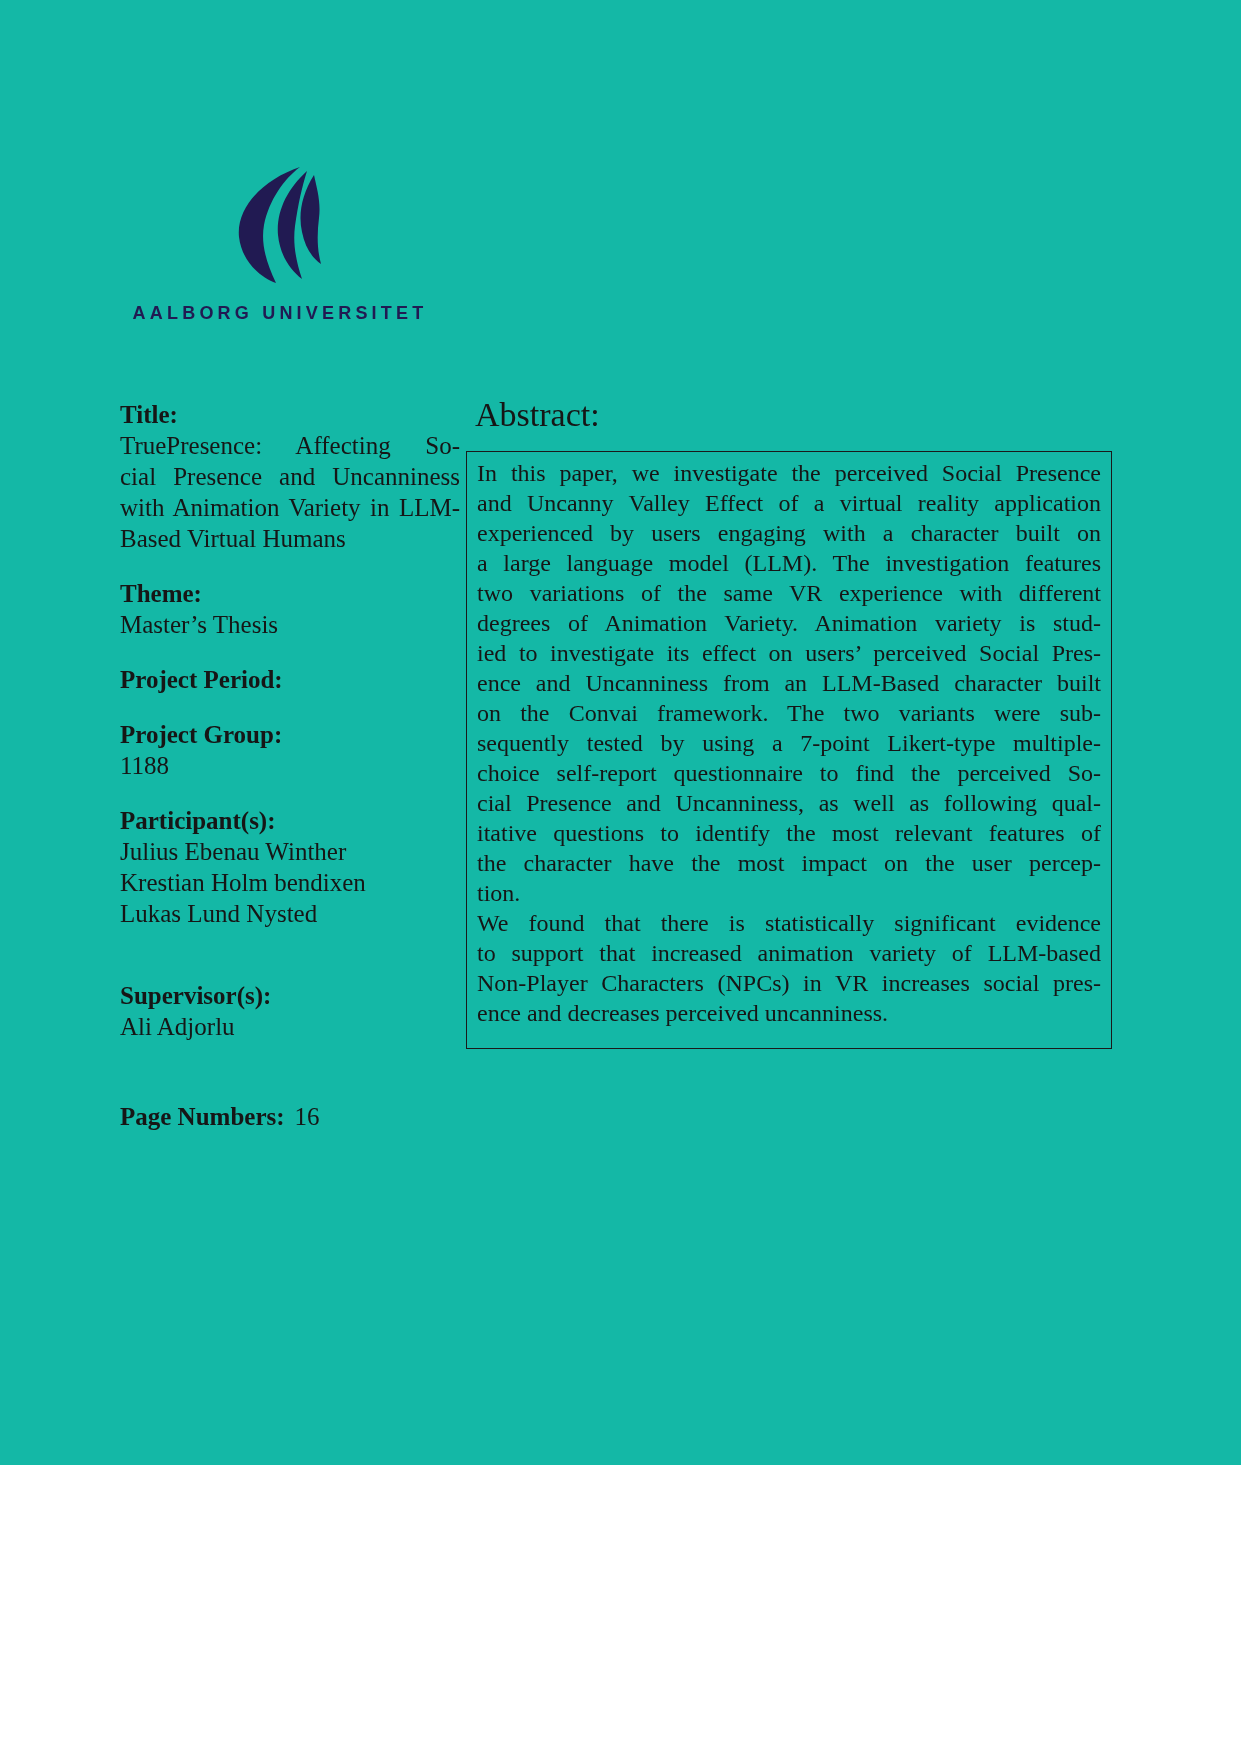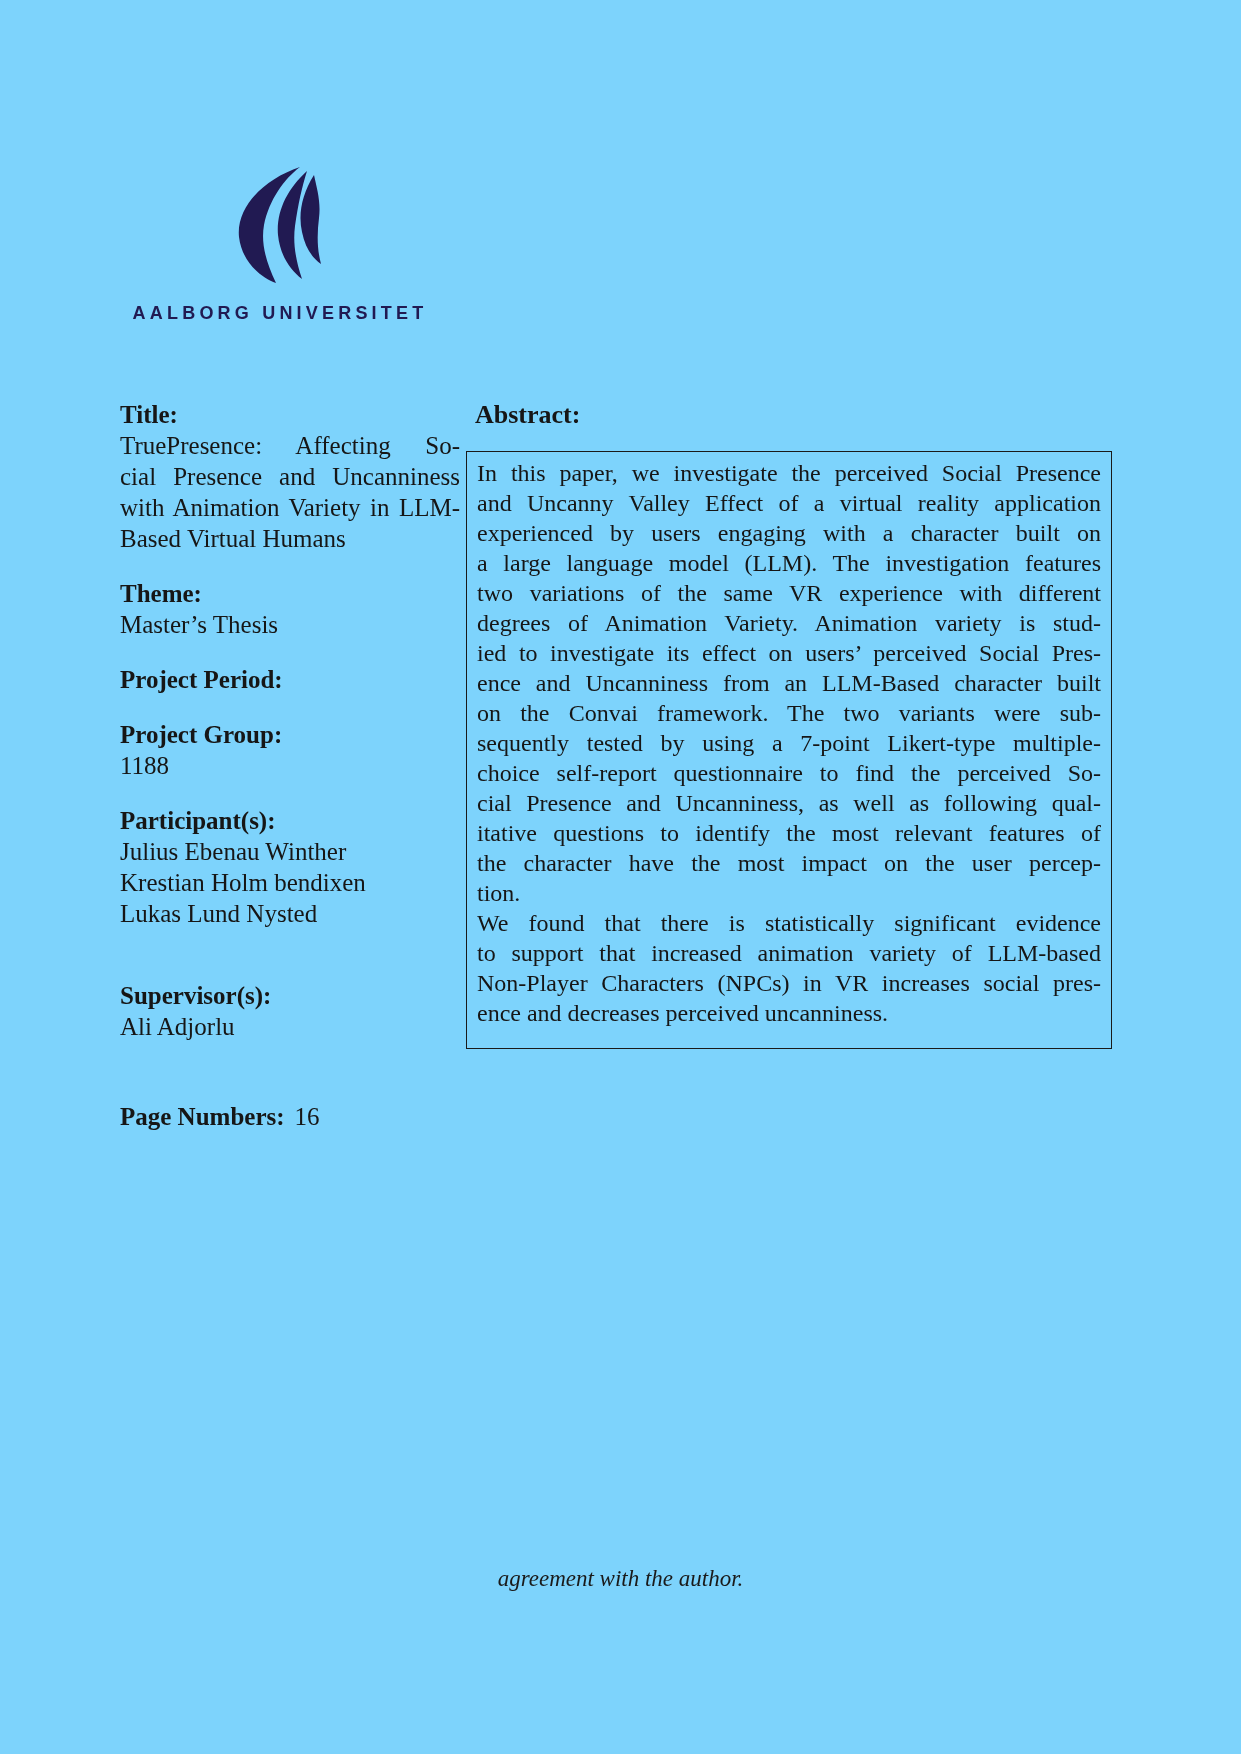--- a/index.html
+++ b/index.html
@@ -1,20 +1,20 @@
 <!DOCTYPE html>
 <html lang="en"><head>
 <meta charset="utf-8">
 <style>
   html, body { margin: 0; padding: 0; background: #ffffff; }
   .page {
     position: relative;
     width: 1241px;
-    height: 1754px;
-    background: #7dd3fc;
+    height: 1465px;
+    background: #14b8a6;
     font-family: "Liberation Serif", serif;
     color: #161616;
     overflow: hidden;
   }
 
   
   .brand { position: absolute; left: 128px; top: 166px; width: 304px; text-align: center; }
   .logo-svg { display: block; margin: 0 auto; width: 106px; height: 120px; }
   .logo-svg path { fill: #211a52; }
   .uni-name {
@@ -35,21 +35,21 @@
   .sec + .sec { margin-top: 24px; }
   .sec-supervisors { margin-top: 51px !important; }
   .sec-pages { margin-top: 59px !important; }
   .lbl { font-weight: 700; }
   .jline { text-align: justify; text-align-last: justify; }
   .endline { text-align: right; text-align-last: left; }
   .inline-val { margin-left: 10px; }
 
   
   .right-col { position: absolute; left: 466px; top: 399px; width: 646px; }
-  .abs-lbl { font-weight: 700; font-size: 26px; line-height: 31px; padding-left: 9px; }
+  .abs-lbl { font-weight: 400; font-size: 34px; line-height: 31px; padding-left: 9px; }
   .abstract-box {
     box-sizing: border-box;
     margin-top: 21px;
     border: 1.5px solid #1a1a1a;
     padding: 6px 10px 20px 10px;
     font-size: 24px;
     line-height: 30px;
   }
 
   

